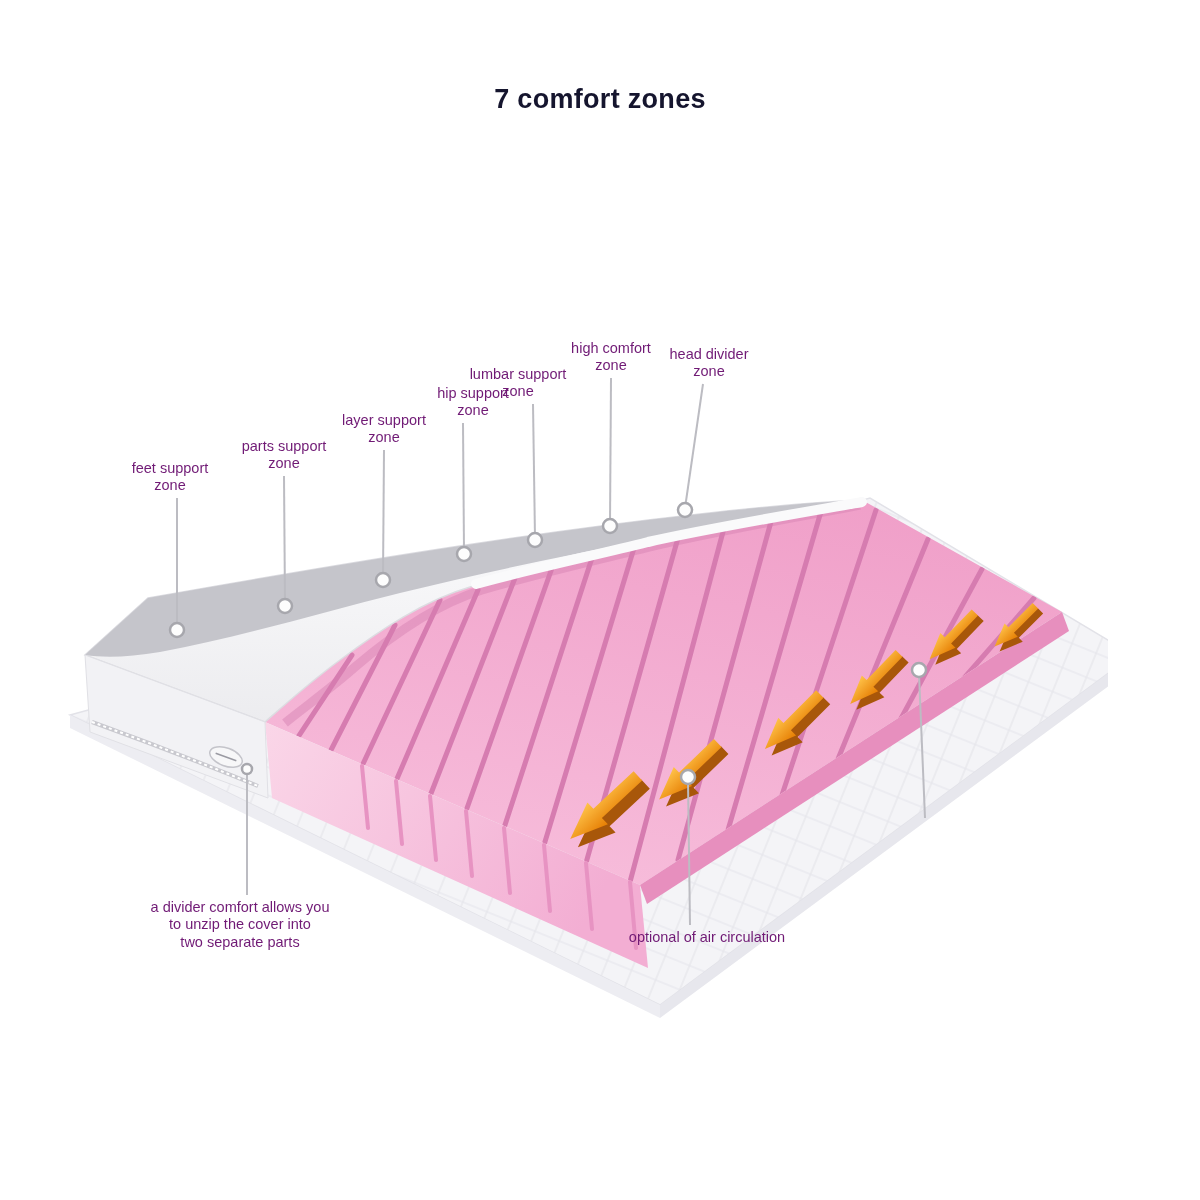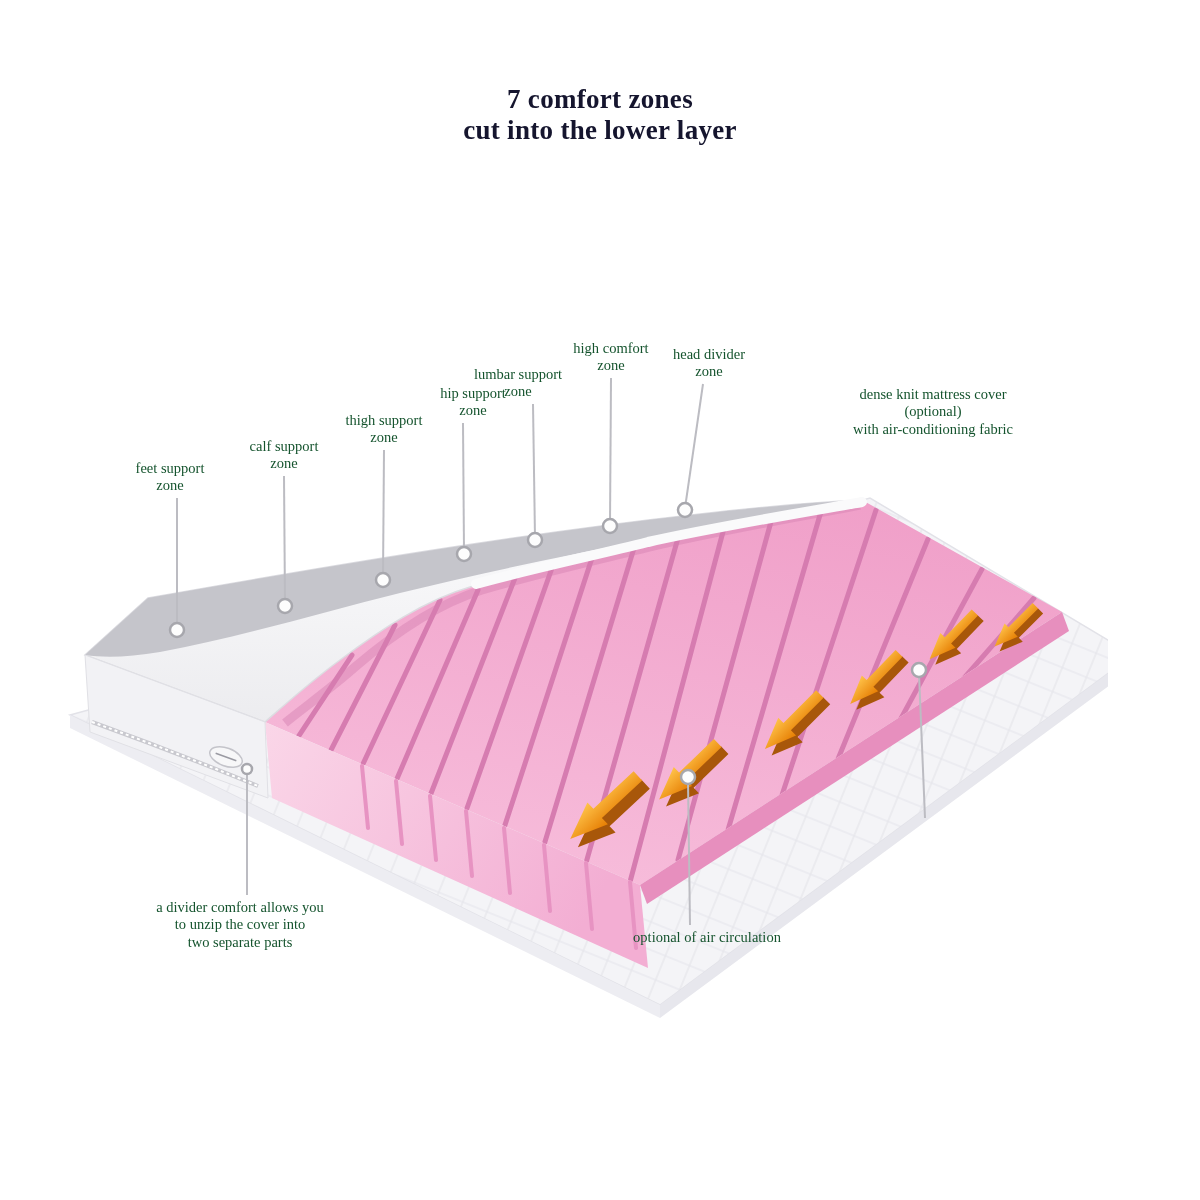--- a/index.html
+++ b/index.html
@@ -1,28 +1,28 @@
 <!DOCTYPE html>
 <html><head>
 <meta charset="utf-8">
 <style>
   html,body{margin:0;padding:0;background:#fff;}
   .stage{
     position:relative;width:1108px;height:1200px;background:#ffffff;overflow:hidden;
-    font-family:Liberation Serif, serif;
+    font-family:Liberation Sans, sans-serif;
   }
   .stage svg{position:absolute;left:0;top:0;}
   .title{
     position:absolute;left:600px;top:84px;transform:translateX(-50%);
     text-align:center;color:#15152e;font-size:27px;font-weight:700;
     line-height:1.16;letter-spacing:.3px;white-space:nowrap;
   }
   .callout{
     position:absolute;transform:translateX(-50%);
-    text-align:center;color:#14532d;font-size:14.5px;line-height:1.2;
+    text-align:center;color:#701a75;font-size:14.5px;line-height:1.2;
     white-space:pre-line;
   }
 </style>
 </head>
 <body>
 
 <div class="stage">
 
   <svg width="1200" height="1200" viewBox="0 0 1200 1200">
     <defs>
@@ -121,37 +121,34 @@
       <circle cx="610" cy="526" r="7"></circle>
       <circle cx="685" cy="510" r="7"></circle>
       <circle cx="919" cy="670" r="7"></circle>
       <circle cx="688" cy="777" r="7"></circle>
       <circle cx="247" cy="769" r="5"></circle>
     </g>
   </svg>
 
   <div class="title">
     <div>7 comfort zones</div>
-    <div>cut into the lower layer</div>
   </div>
 
   <div class="callout" style="left:170px;top:460px">feet support
 zone</div>
-  <div class="callout" style="left:284px;top:438px">calf support
+  <div class="callout" style="left:284px;top:438px">parts support
 zone</div>
-  <div class="callout" style="left:384px;top:412px">thigh support
+  <div class="callout" style="left:384px;top:412px">layer support
 zone</div>
   <div class="callout" style="left:473px;top:385px">hip support
 zone</div>
   <div class="callout" style="left:518px;top:366px">lumbar support
 zone</div>
   <div class="callout" style="left:611px;top:340px">high comfort
 zone</div>
   <div class="callout" style="left:709px;top:346px">head divider
 zone</div>
-  <div class="callout" style="left:933px;top:386px">dense knit mattress cover (optional)
-with air-conditioning fabric</div>
   <div class="callout" style="left:707px;top:929px">optional of air circulation</div>
   <div class="callout" style="left:240px;top:899px">a divider comfort allows you
 to unzip the cover into
 two separate parts</div>
 
 </div>
 
 </body></html>

